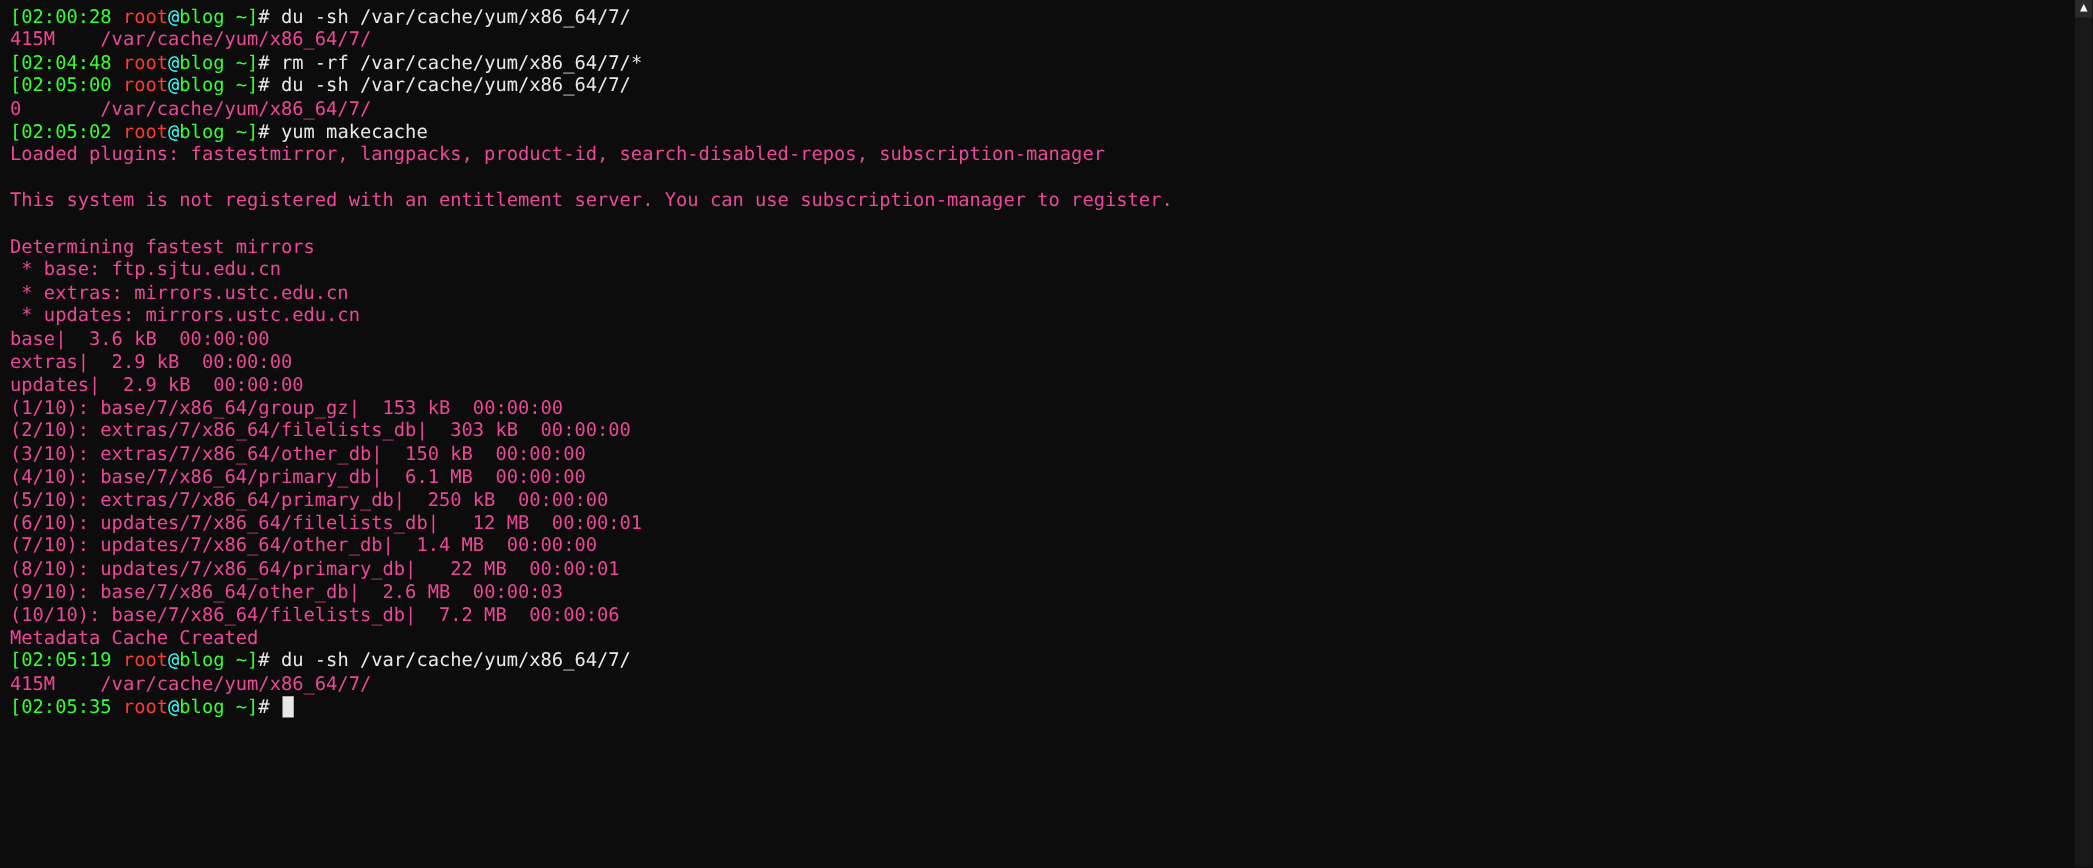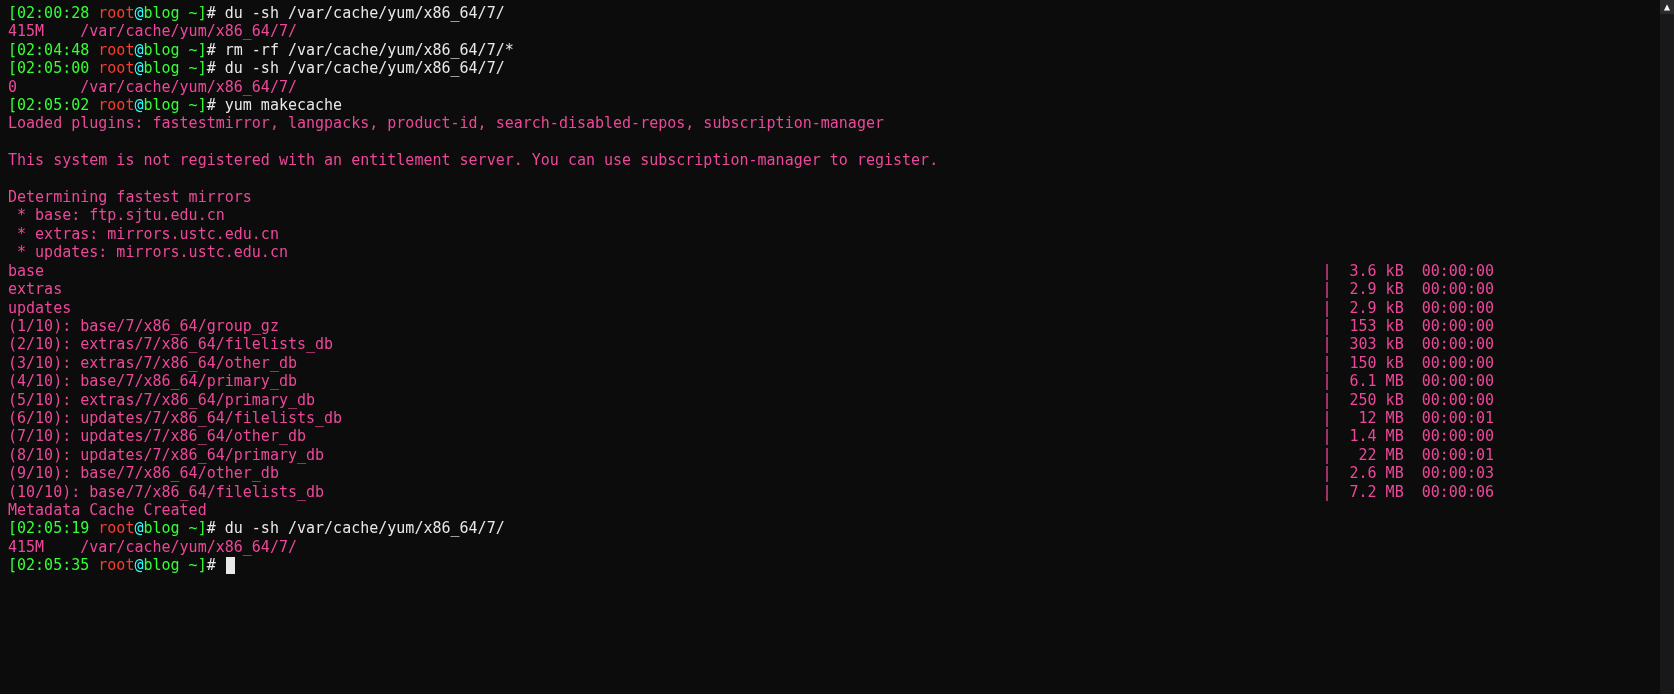--- a/index.html
+++ b/index.html
@@ -55,21 +55,20 @@
   .cursor {
     display: inline-block;
     width: 9px;
     height: 17px;
     background: #e8e8e8;
     vertical-align: text-bottom;
     margin-left: 1px;
   }
   .dl-line {
     display: flex;
-    justify-content: space-between;
     width: 1486px;
   }
   .dl-left { white-space: pre; }
   .dl-right { white-space: pre; text-align: right; }
 </style>
 </head>
 <body>
 
 <div class="viewport">
   <div class="term-wrap" id="term"><div class="line"><span class="seg green">[02:00:28 </span><span class="seg red">root</span><span class="seg cyan">@</span><span class="seg green">blog ~]</span><span class="seg white"># </span><span class="seg white">du -sh /var/cache/yum/x86_64/7/</span></div><div class="line gray">415M    /var/cache/yum/x86_64/7/</div><div class="line"><span class="seg green">[02:04:48 </span><span class="seg red">root</span><span class="seg cyan">@</span><span class="seg green">blog ~]</span><span class="seg white"># </span><span class="seg white">rm -rf /var/cache/yum/x86_64/7/*</span></div><div class="line"><span class="seg green">[02:05:00 </span><span class="seg red">root</span><span class="seg cyan">@</span><span class="seg green">blog ~]</span><span class="seg white"># </span><span class="seg white">du -sh /var/cache/yum/x86_64/7/</span></div><div class="line gray">0       /var/cache/yum/x86_64/7/</div><div class="line"><span class="seg green">[02:05:02 </span><span class="seg red">root</span><span class="seg cyan">@</span><span class="seg green">blog ~]</span><span class="seg white"># </span><span class="seg white">yum makecache</span></div><div class="line gray">Loaded plugins: fastestmirror, langpacks, product-id, search-disabled-repos, subscription-manager</div><div class="line">&nbsp;</div><div class="line gray">This system is not registered with an entitlement server. You can use subscription-manager to register.</div><div class="line">&nbsp;</div><div class="line gray">Determining fastest mirrors</div><div class="line gray"> * base: ftp.sjtu.edu.cn</div><div class="line gray"> * extras: mirrors.ustc.edu.cn</div><div class="line gray"> * updates: mirrors.ustc.edu.cn</div><div class="line dl-line gray"><span class="dl-left">base</span><span class="dl-right">|  3.6 kB  00:00:00</span></div><div class="line dl-line gray"><span class="dl-left">extras</span><span class="dl-right">|  2.9 kB  00:00:00</span></div><div class="line dl-line gray"><span class="dl-left">updates</span><span class="dl-right">|  2.9 kB  00:00:00</span></div><div class="line dl-line gray"><span class="dl-left">(1/10): base/7/x86_64/group_gz</span><span class="dl-right">|  153 kB  00:00:00</span></div><div class="line dl-line gray"><span class="dl-left">(2/10): extras/7/x86_64/filelists_db</span><span class="dl-right">|  303 kB  00:00:00</span></div><div class="line dl-line gray"><span class="dl-left">(3/10): extras/7/x86_64/other_db</span><span class="dl-right">|  150 kB  00:00:00</span></div><div class="line dl-line gray"><span class="dl-left">(4/10): base/7/x86_64/primary_db</span><span class="dl-right">|  6.1 MB  00:00:00</span></div><div class="line dl-line gray"><span class="dl-left">(5/10): extras/7/x86_64/primary_db</span><span class="dl-right">|  250 kB  00:00:00</span></div><div class="line dl-line gray"><span class="dl-left">(6/10): updates/7/x86_64/filelists_db</span><span class="dl-right">|   12 MB  00:00:01</span></div><div class="line dl-line gray"><span class="dl-left">(7/10): updates/7/x86_64/other_db</span><span class="dl-right">|  1.4 MB  00:00:00</span></div><div class="line dl-line gray"><span class="dl-left">(8/10): updates/7/x86_64/primary_db</span><span class="dl-right">|   22 MB  00:00:01</span></div><div class="line dl-line gray"><span class="dl-left">(9/10): base/7/x86_64/other_db</span><span class="dl-right">|  2.6 MB  00:00:03</span></div><div class="line dl-line gray"><span class="dl-left">(10/10): base/7/x86_64/filelists_db</span><span class="dl-right">|  7.2 MB  00:00:06</span></div><div class="line gray">Metadata Cache Created</div><div class="line"><span class="seg green">[02:05:19 </span><span class="seg red">root</span><span class="seg cyan">@</span><span class="seg green">blog ~]</span><span class="seg white"># </span><span class="seg white">du -sh /var/cache/yum/x86_64/7/</span></div><div class="line gray">415M    /var/cache/yum/x86_64/7/</div><div class="line"><span class="seg green">[02:05:35 </span><span class="seg red">root</span><span class="seg cyan">@</span><span class="seg green">blog ~]</span><span class="seg white"># </span><span class="seg white"></span><span class="cursor"></span></div></div>

